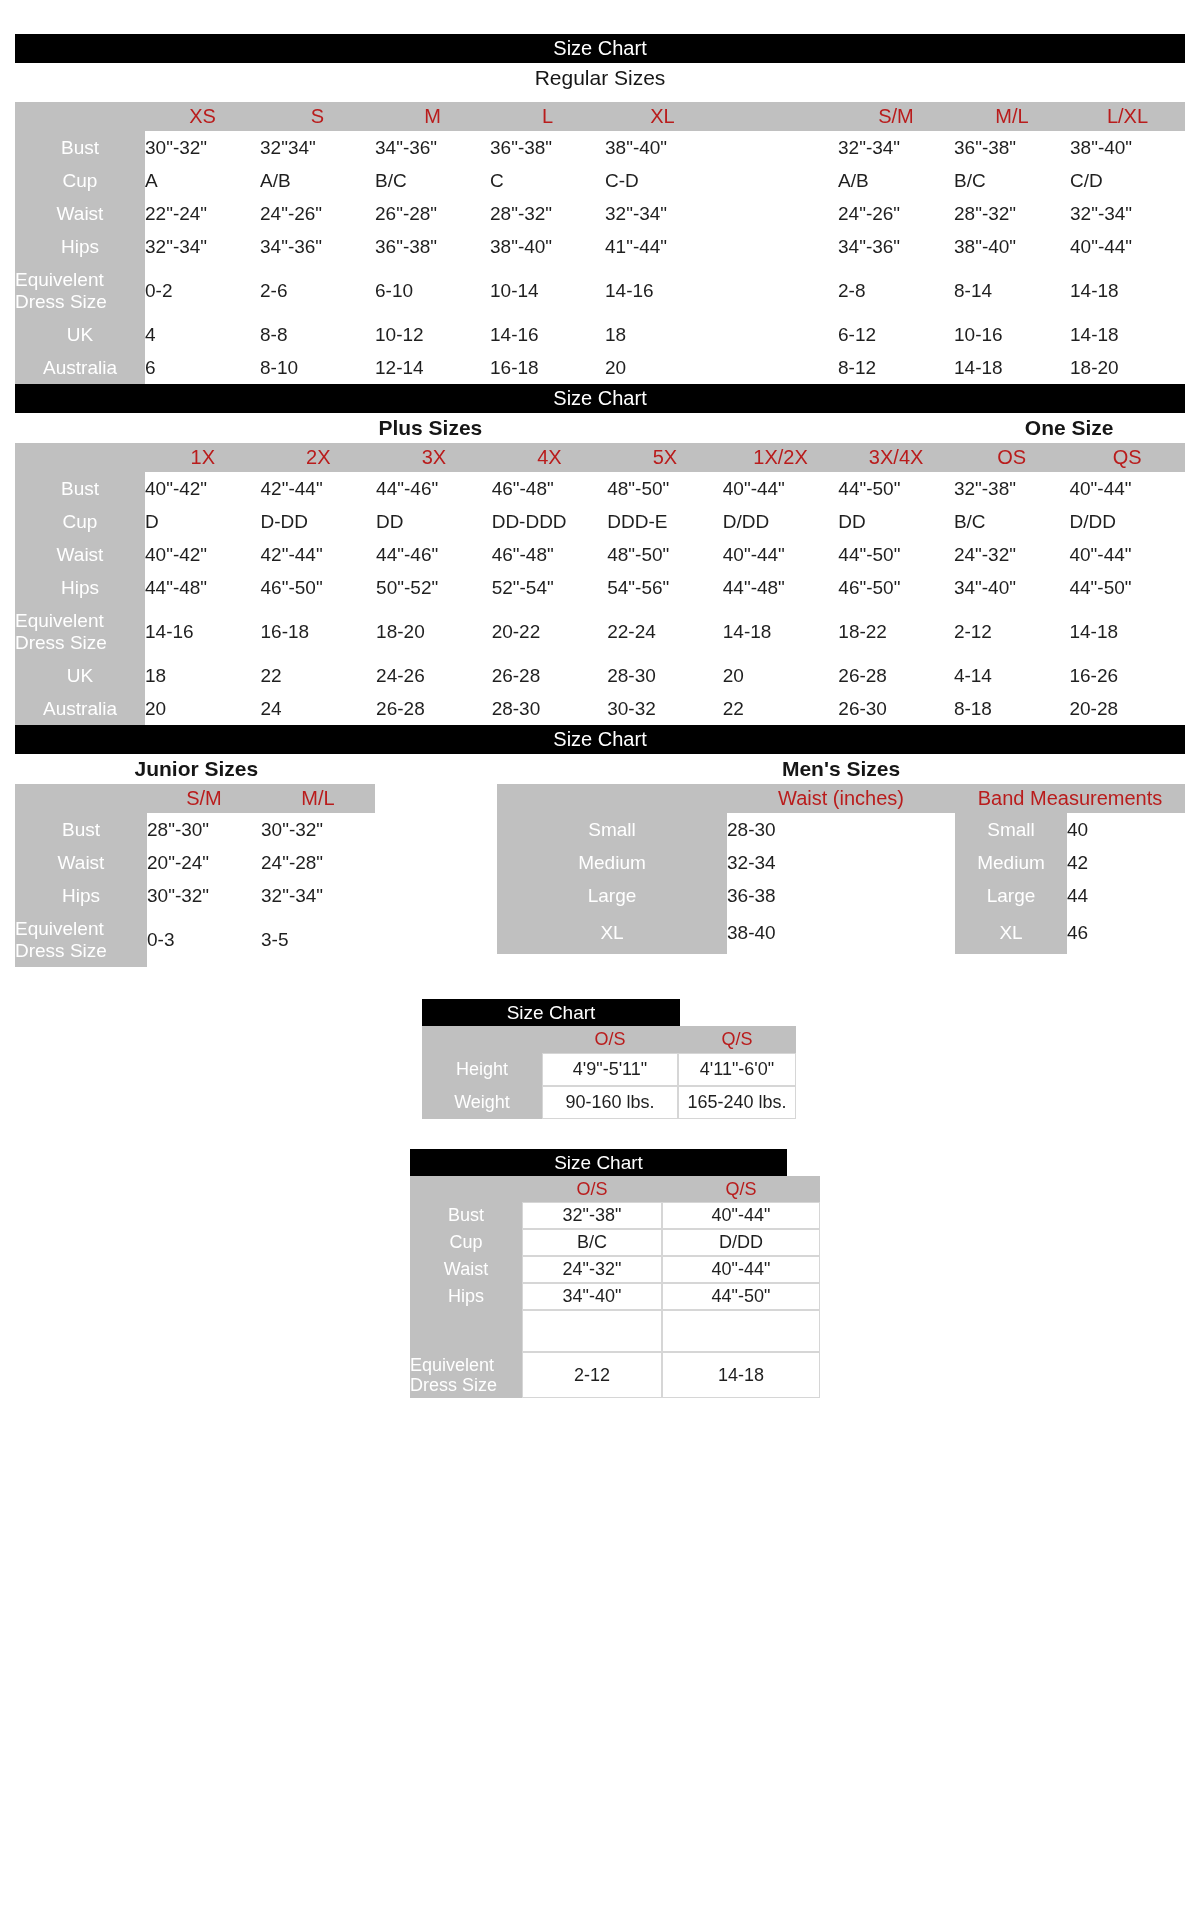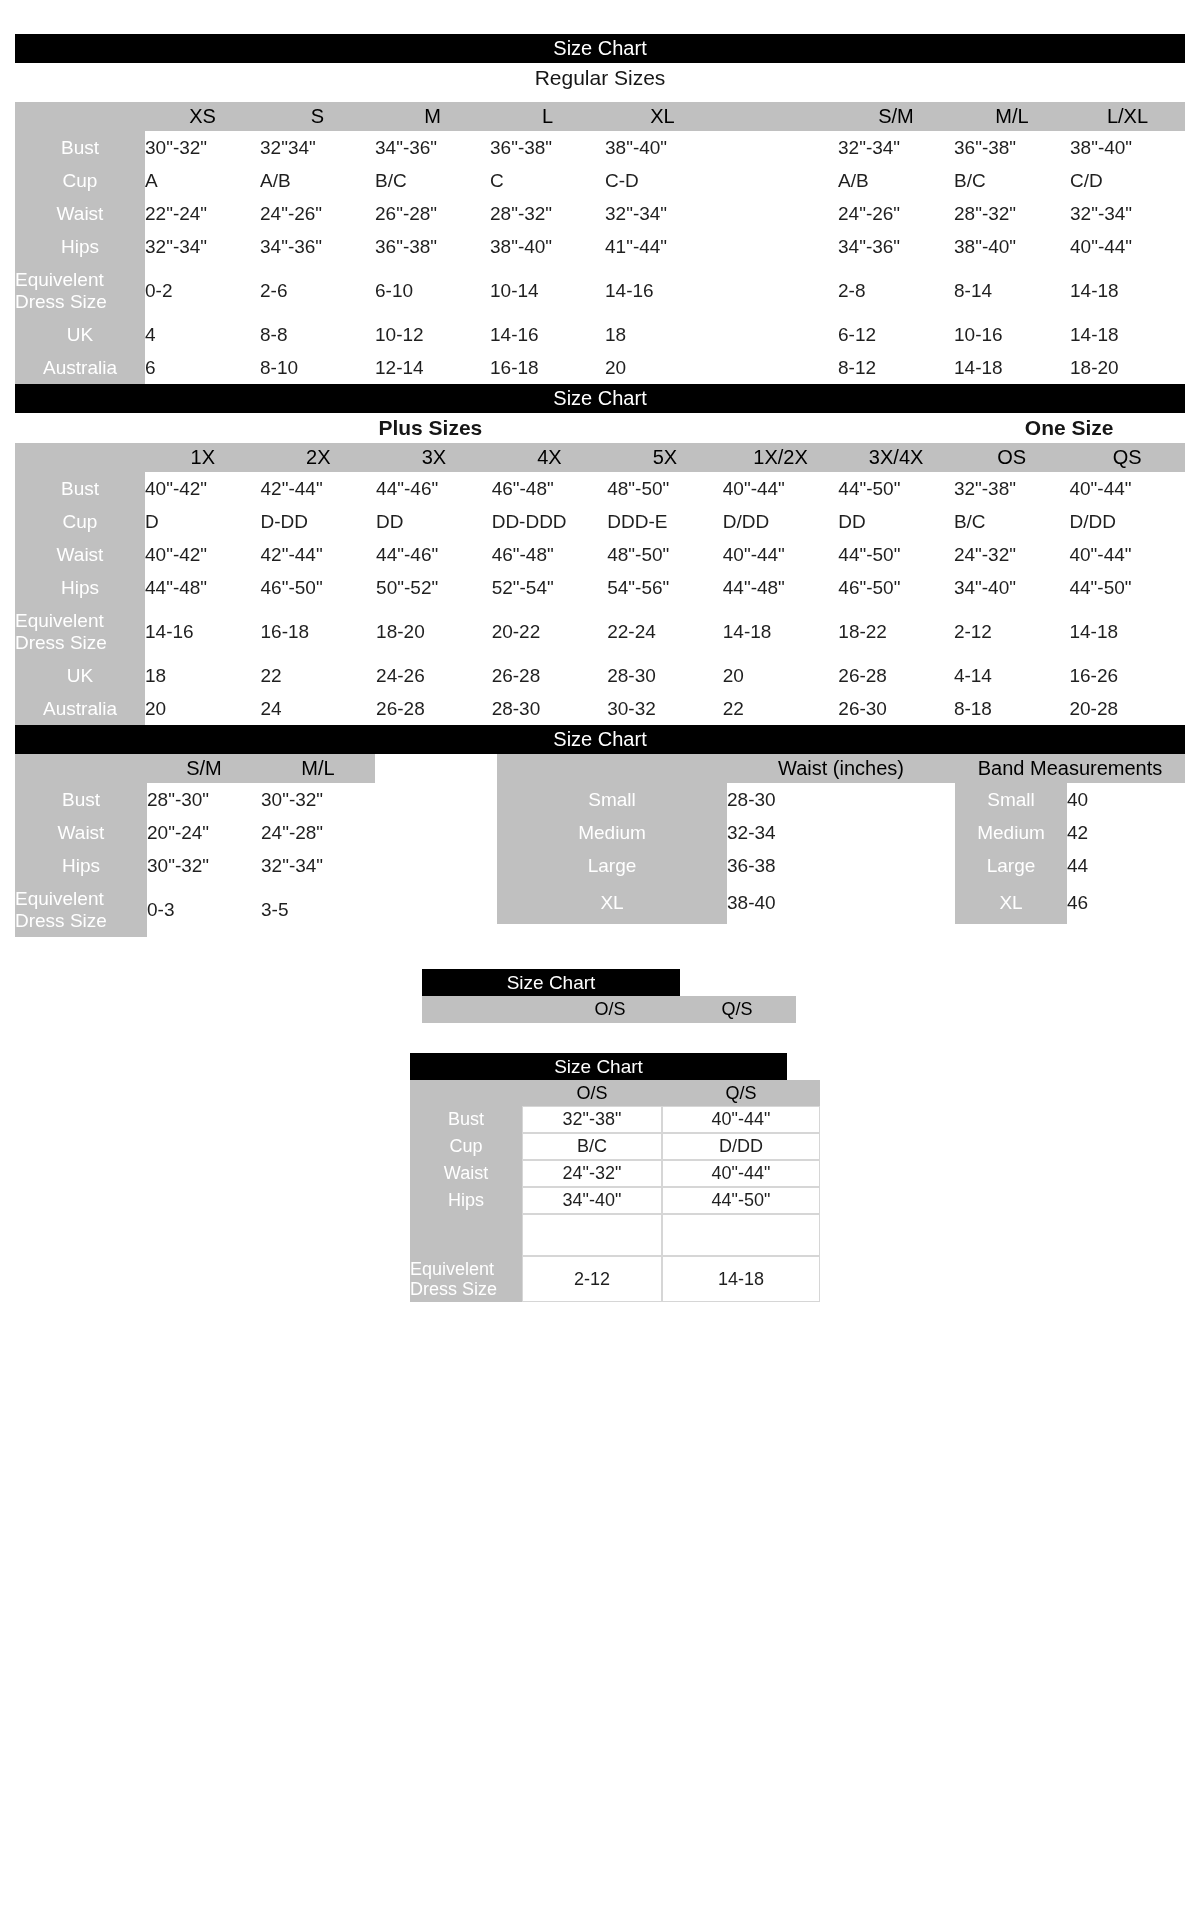--- a/index.html
+++ b/index.html
@@ -9,21 +9,21 @@
     overflow:hidden;
   }
   .page { padding:0 15px; }
   .title { margin-top:168px; height:34px; text-align:center; font-size:29px; font-weight:bold; color:#0d0d0d; }
   .chart { width:1170px; }
 
   .bar { background:#000000; color:#ffffff; height:29px; line-height:29px; text-align:center; font-size:20px; }
   .bar1 { margin-top:34px; }
   .sect { height:39px; line-height:30px; text-align:center; font-size:21px; color:#161616; }
 
-  .hrow { display:grid; background:#c0c0c0; color:#000000; font-size:20px; min-height:29px; align-items:center; text-align:center; }
+  .hrow { display:grid; background:#c0c0c0; color:#b91c1c; font-size:20px; min-height:29px; align-items:center; text-align:center; }
   .trow { display:grid; min-height:33px; align-items:center; font-size:19px; background:#ffffff; }
   .rlabel { background:#c0c0c0; color:#ffffff; align-self:stretch; display:flex; align-items:center; justify-content:center; line-height:1.12; padding:2px 0; }
   .cell { padding:1px 0; }
 
   .t-regular .hrow, .t-regular .trow {
     grid-template-columns:130px 115px 115px 115px 115px 115px 118px 116px 116px 115px;
   }
   .t-plus .hrow, .t-plus .trow { grid-template-columns:130px repeat(9, 1fr); width:1170px; }
   .t-regular .rows .trow:nth-child(5), .t-plus .rows .trow:nth-child(5) { min-height:55px; }
 
@@ -287,20 +287,24 @@
           <div class="cell c7">8-18</div>
           <div class="cell c8">20-28</div>
         </div>
       </div>
   </div>
 
   <div class="chart">
     <div class="bar">
       <span>Size Chart</span>
     </div>
+    <div class="heads2">
+      <span class="jr-left">Junior Sizes</span>
+      <span class="mens-right">Men's Sizes</span>
+    </div>
     <div class="tables3">
       <div class="t-junior">
         <div class="hrow">
           <div class="hcell corner"></div>
         <div class="hcell c0">S/M</div>
             <div class="hcell c1">M/L</div>
           </div>
         <div class="rows">
             <div class="trow">
               <div class="rlabel">Bust</div>
@@ -362,20 +366,32 @@
 
   <div class="t-hosiery bordered">
     <div class="smallbar">
       <span>Size Chart</span>
     </div>
     <div class="hrow">
       <div class="hcell corner"></div>
     <div class="hcell c0">O/S</div>
         <div class="hcell c1">Q/S</div>
       </div>
+    <div class="rows">
+        <div class="trow">
+          <div class="rlabel">Height</div>
+          <div class="cell c0">4'9"-5'11"</div>
+          <div class="cell c1">4'11"-6'0"</div>
+        </div>
+        <div class="trow">
+          <div class="rlabel">Weight</div>
+          <div class="cell c0">90-160 lbs.</div>
+          <div class="cell c1">165-240 lbs.</div>
+        </div>
+      </div>
   </div>
 
   <div class="t-vivace bordered">
     <div class="smallbar">
       <span>Size Chart</span>
     </div>
     <div class="hrow">
       <div class="hcell corner"></div>
     <div class="hcell c0">O/S</div>
         <div class="hcell c1">Q/S</div>

